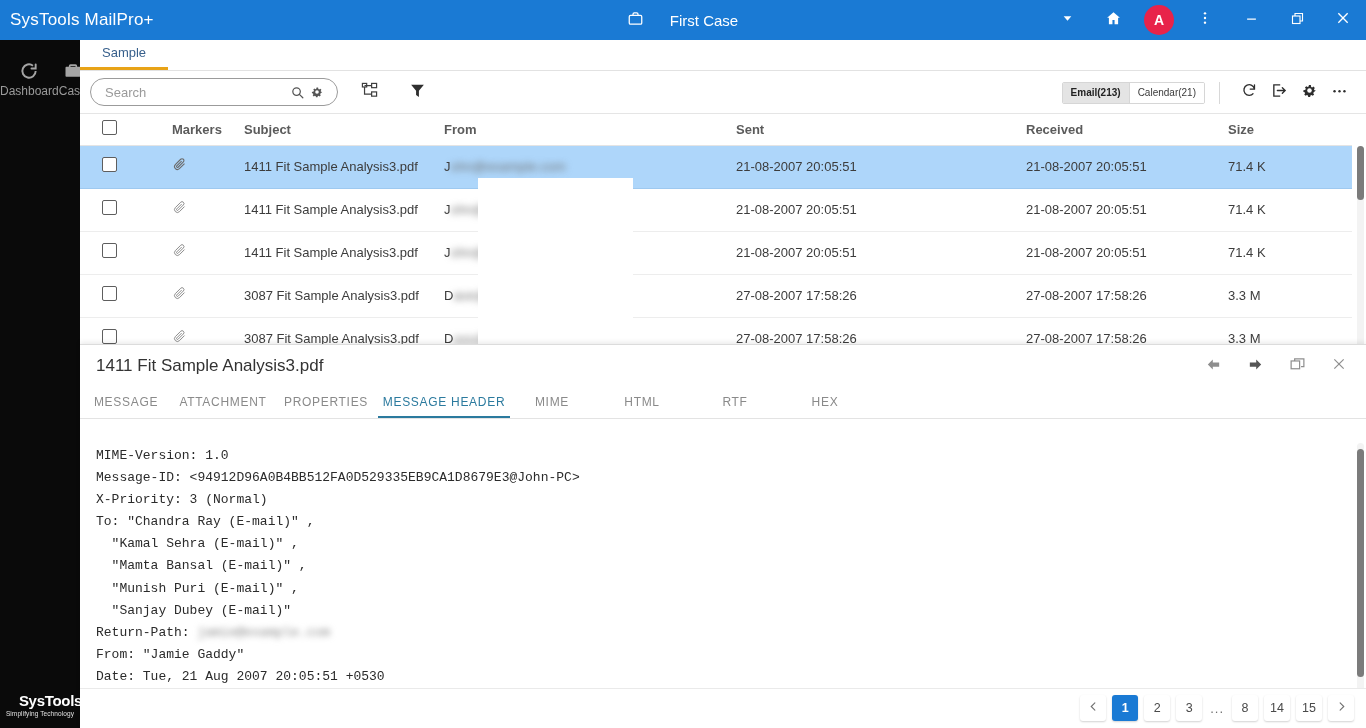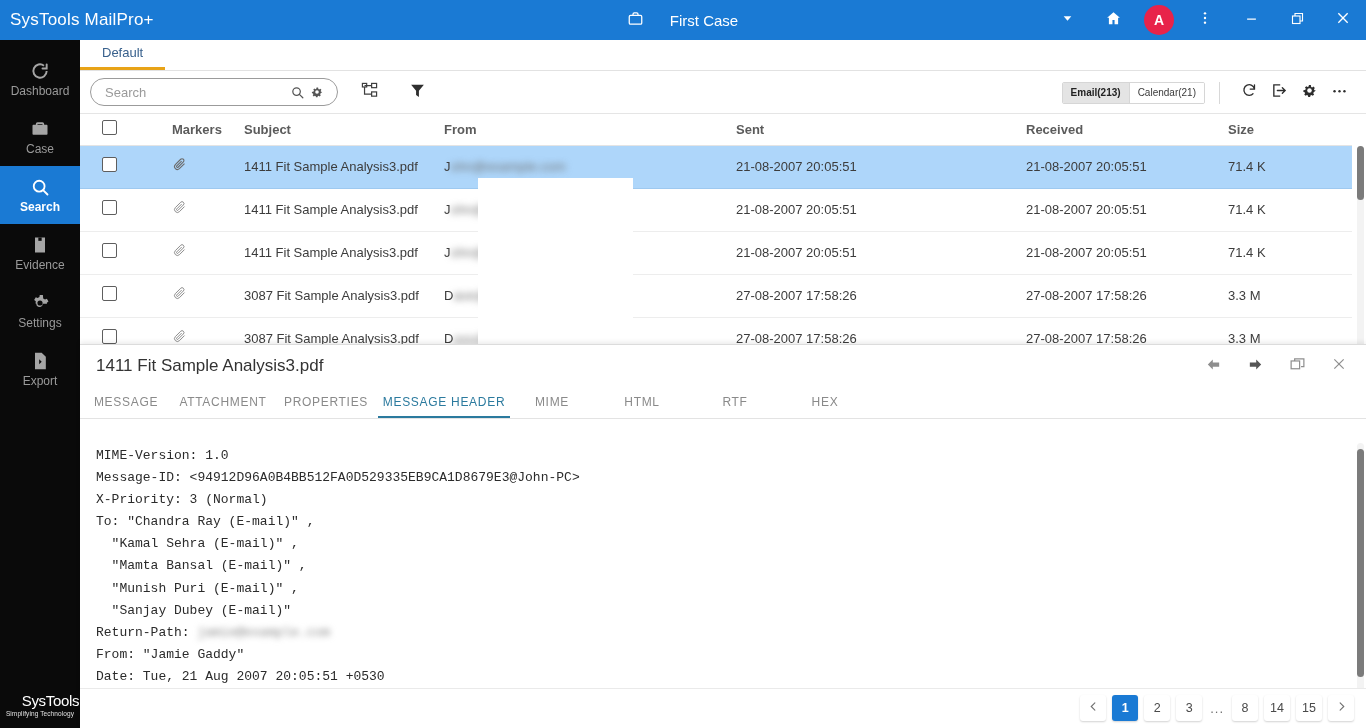--- a/index.html
+++ b/index.html
@@ -49,41 +49,41 @@
     display: flex; align-items: center; justify-content: center;
     font-size: 14px; font-weight: 600;
     margin: 0 8px;
     cursor: pointer;
   }
 
   
   .sidebar {
     position: absolute; top: 40px; left: 0; width: 80px; height: 688px;
     background: #0a0a0a;
-    display: flex; flex-direction: column; align-items: stretch;
+    display: flex; flex-direction: row; align-items: stretch;
     padding-top: 10px;
   }
   .side-item {
     height: 58px;
     display: flex; flex-direction: column; align-items: center; justify-content: center;
     gap: 3px;
     color: #9a9a9a; cursor: pointer;
     user-select: none;
   }
   .side-item .s-label { font-size: 12px; line-height: 14px; }
   .side-item svg { display: block; }
   .side-item.active { background: #1a7ad4; color: #ffffff; }
   .side-item.active .s-label { color: #ffffff; font-weight: 600; }
   .brand-logo {
     position: absolute; bottom: 0; left: 0; width: 80px; height: 48px;
     background: #0a0a0a;
     display: flex; flex-direction: column; align-items: center; justify-content: center;
     color: #fff;
   }
-  .brand-logo .b1 { font-size: 15px; font-weight: 400; letter-spacing: -.3px; position: relative; margin-left: 21px; }
+  .brand-logo .b1 { font-size: 15px; font-weight: 700; letter-spacing: -.3px; position: relative; margin-left: 21px; }
   .brand-logo .b1 sup { font-size: 7px; position: absolute; top: -2px; right: -7px; }
   .brand-logo .b2 { font-size: 6.5px; letter-spacing: .1px; color: #e0e0e0; margin-top: 1px; }
 
   
   .main {
     position: absolute; top: 40px; left: 80px; width: 1286px; height: 688px;
     background: #fff;
   }
 
   
@@ -415,21 +415,21 @@
 
     <div class="brand-logo">
       <div class="b1"><span>SysTools</span><sup>®</sup></div>
       <div class="b2">Simplifying Technology</div>
     </div>
   </div>
 
   <div class="main">
 
     <div class="tabstrip">
-      <div class="vtab active">Default</div>
+      <div class="vtab active">Sample</div>
     </div>
 
     <div class="toolbar">
       <div class="searchbox">
         <input type="text" placeholder="Search" style="">
         <span class="sb-icon">
           <svg width="15" height="15" viewBox="0 0 24 24" fill="none" stroke="#555" stroke-width="2">
             <circle cx="10.5" cy="10.5" r="6"></circle>
               <line x1="15" y1="15" x2="20.5" y2="20.5" stroke-linecap="round"></line>
           </svg>

